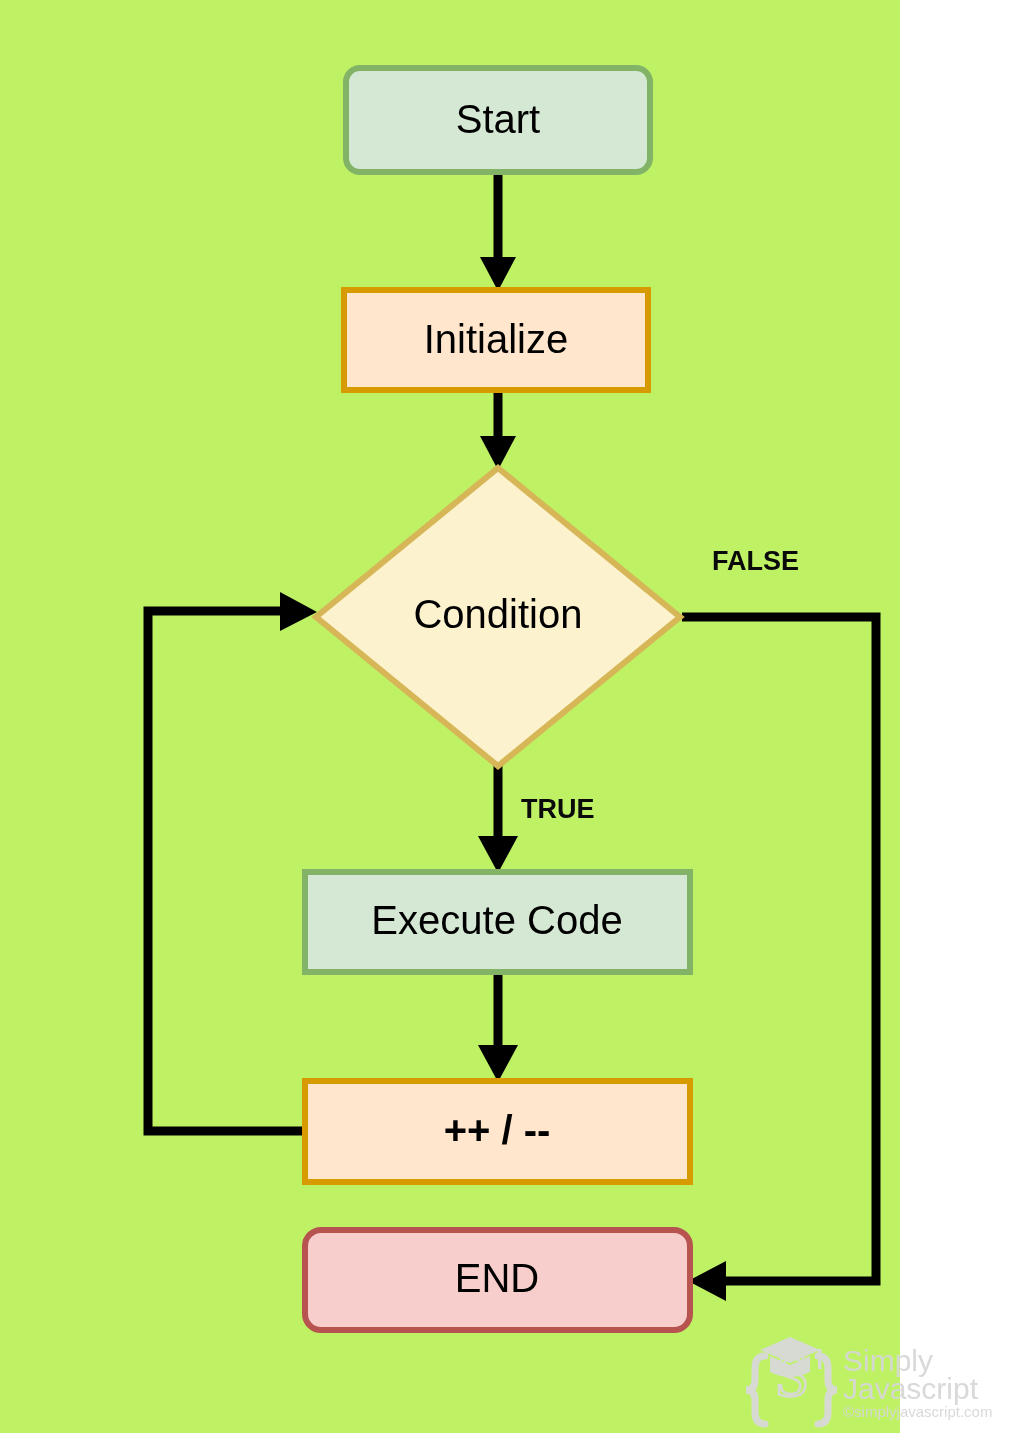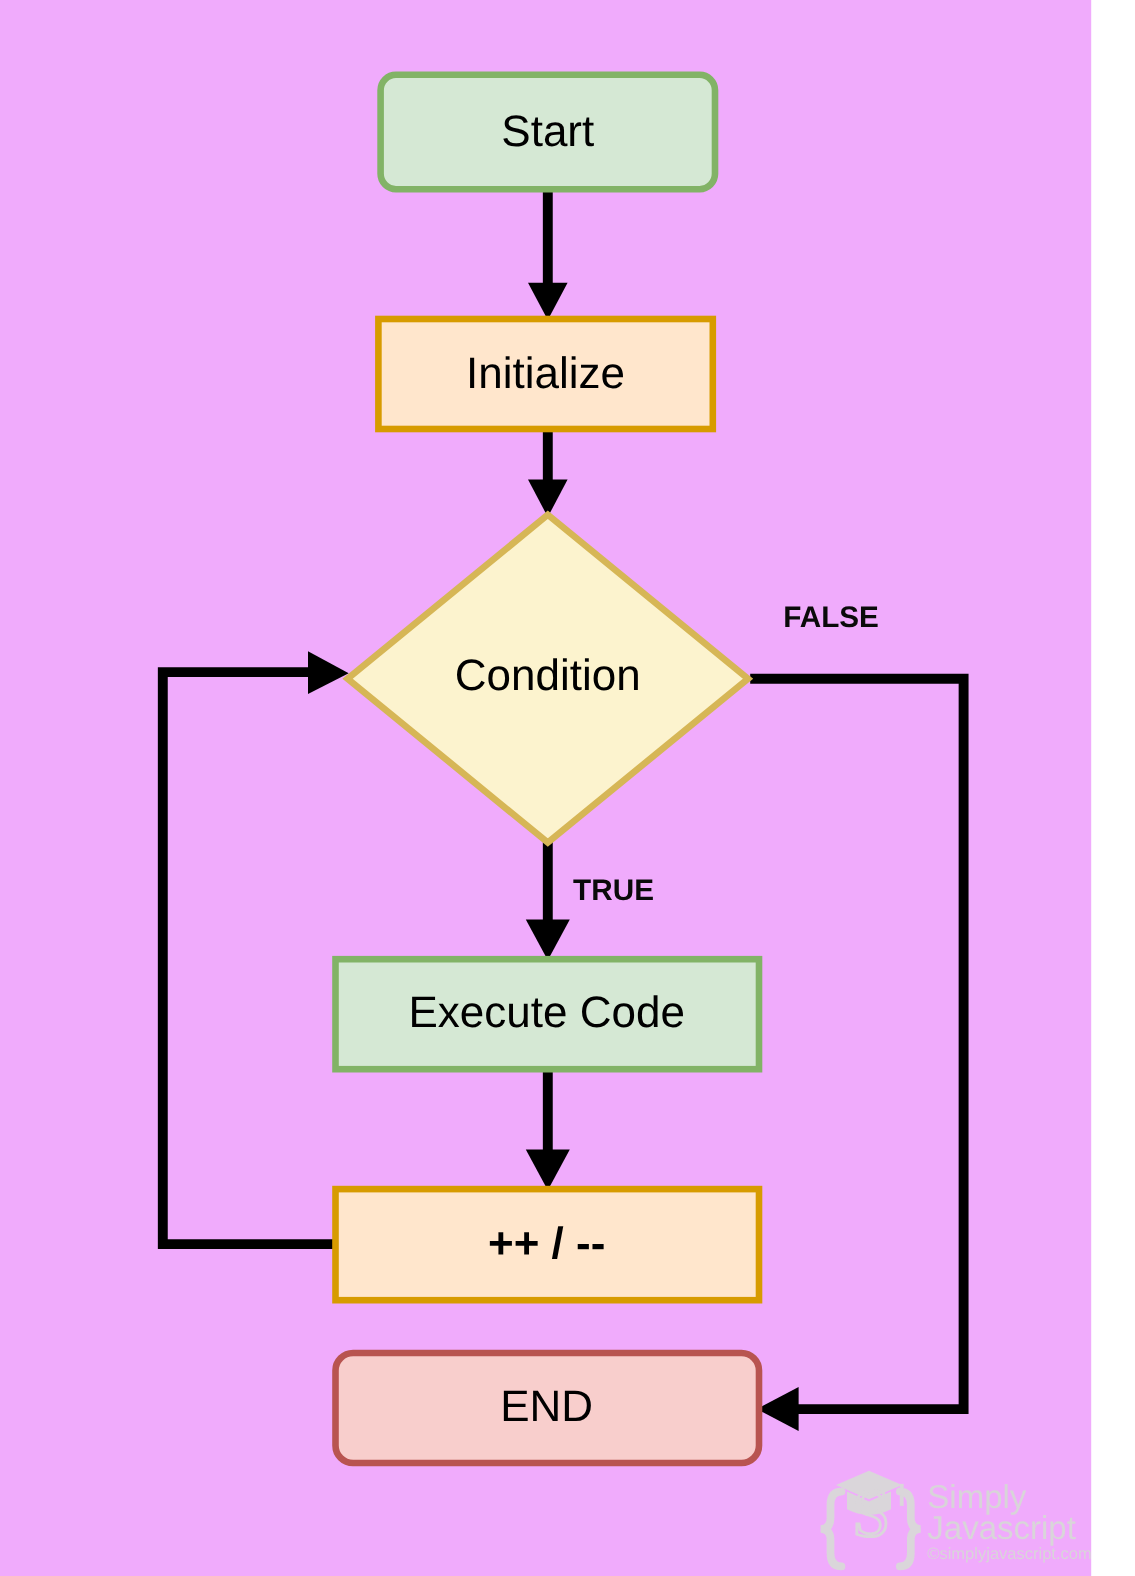--- a/index.html
+++ b/index.html
@@ -8,23 +8,23 @@
     background: #ffffff;
   }
   body {
     width: 1032px;
     height: 1433px;
     overflow: hidden;
     font-family: "Liberation Sans", sans-serif;
   }
   #canvas {
     position: relative;
-    width: 992px;
+    width: 900px;
     height: 1433px;
-    background: #f0abfc;
+    background: #bef264;
   }
   svg#flow {
     position: absolute;
     left: 0;
     top: 0;
     width: 1032px;
     height: 1433px;
     display: block;
   }
   .node-label {

